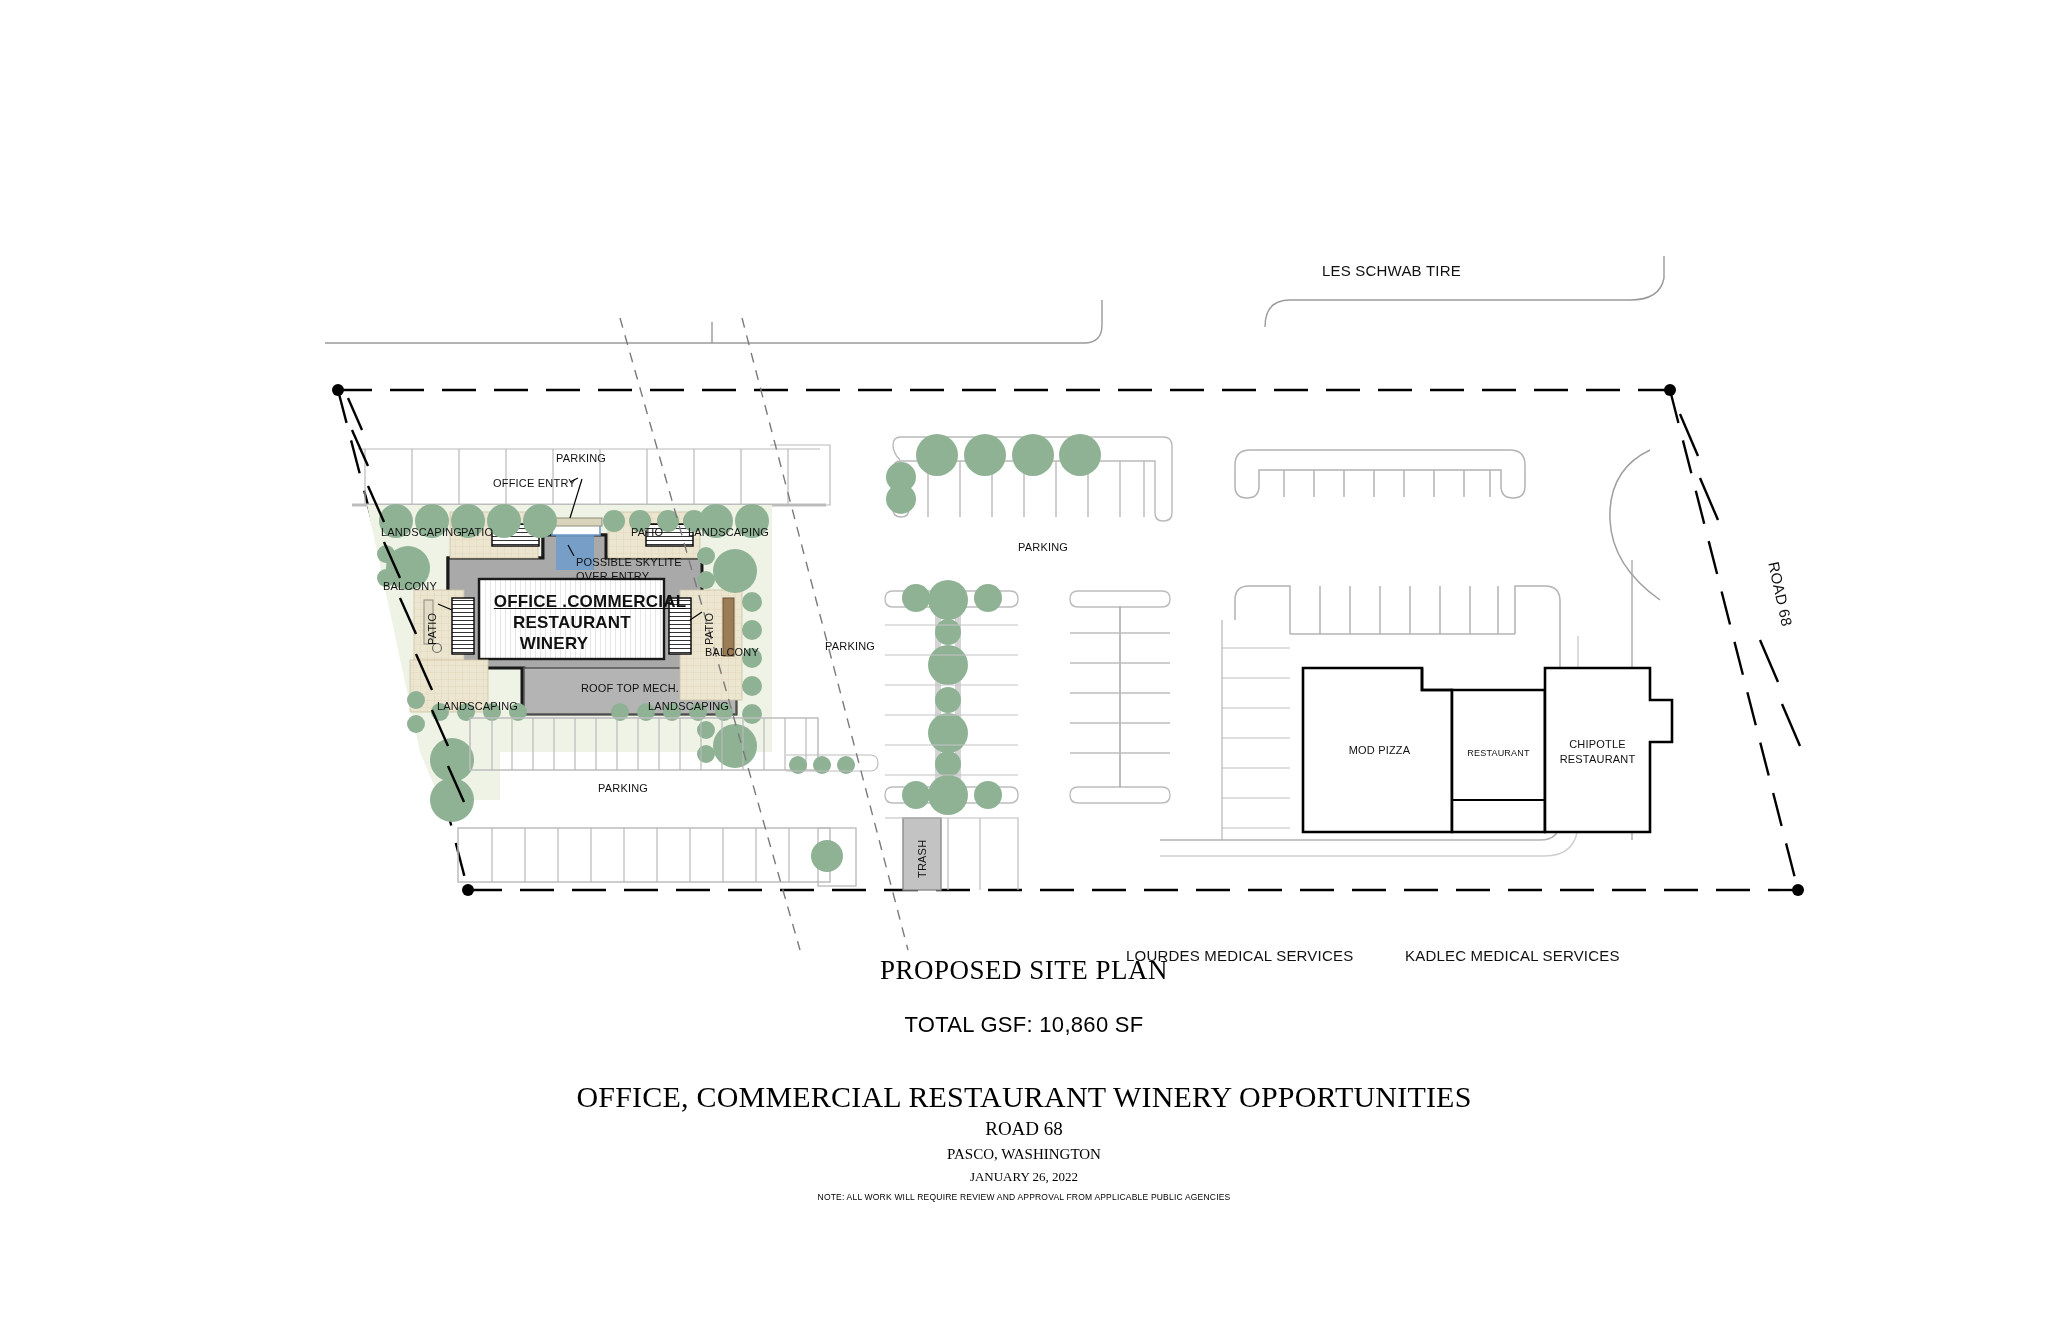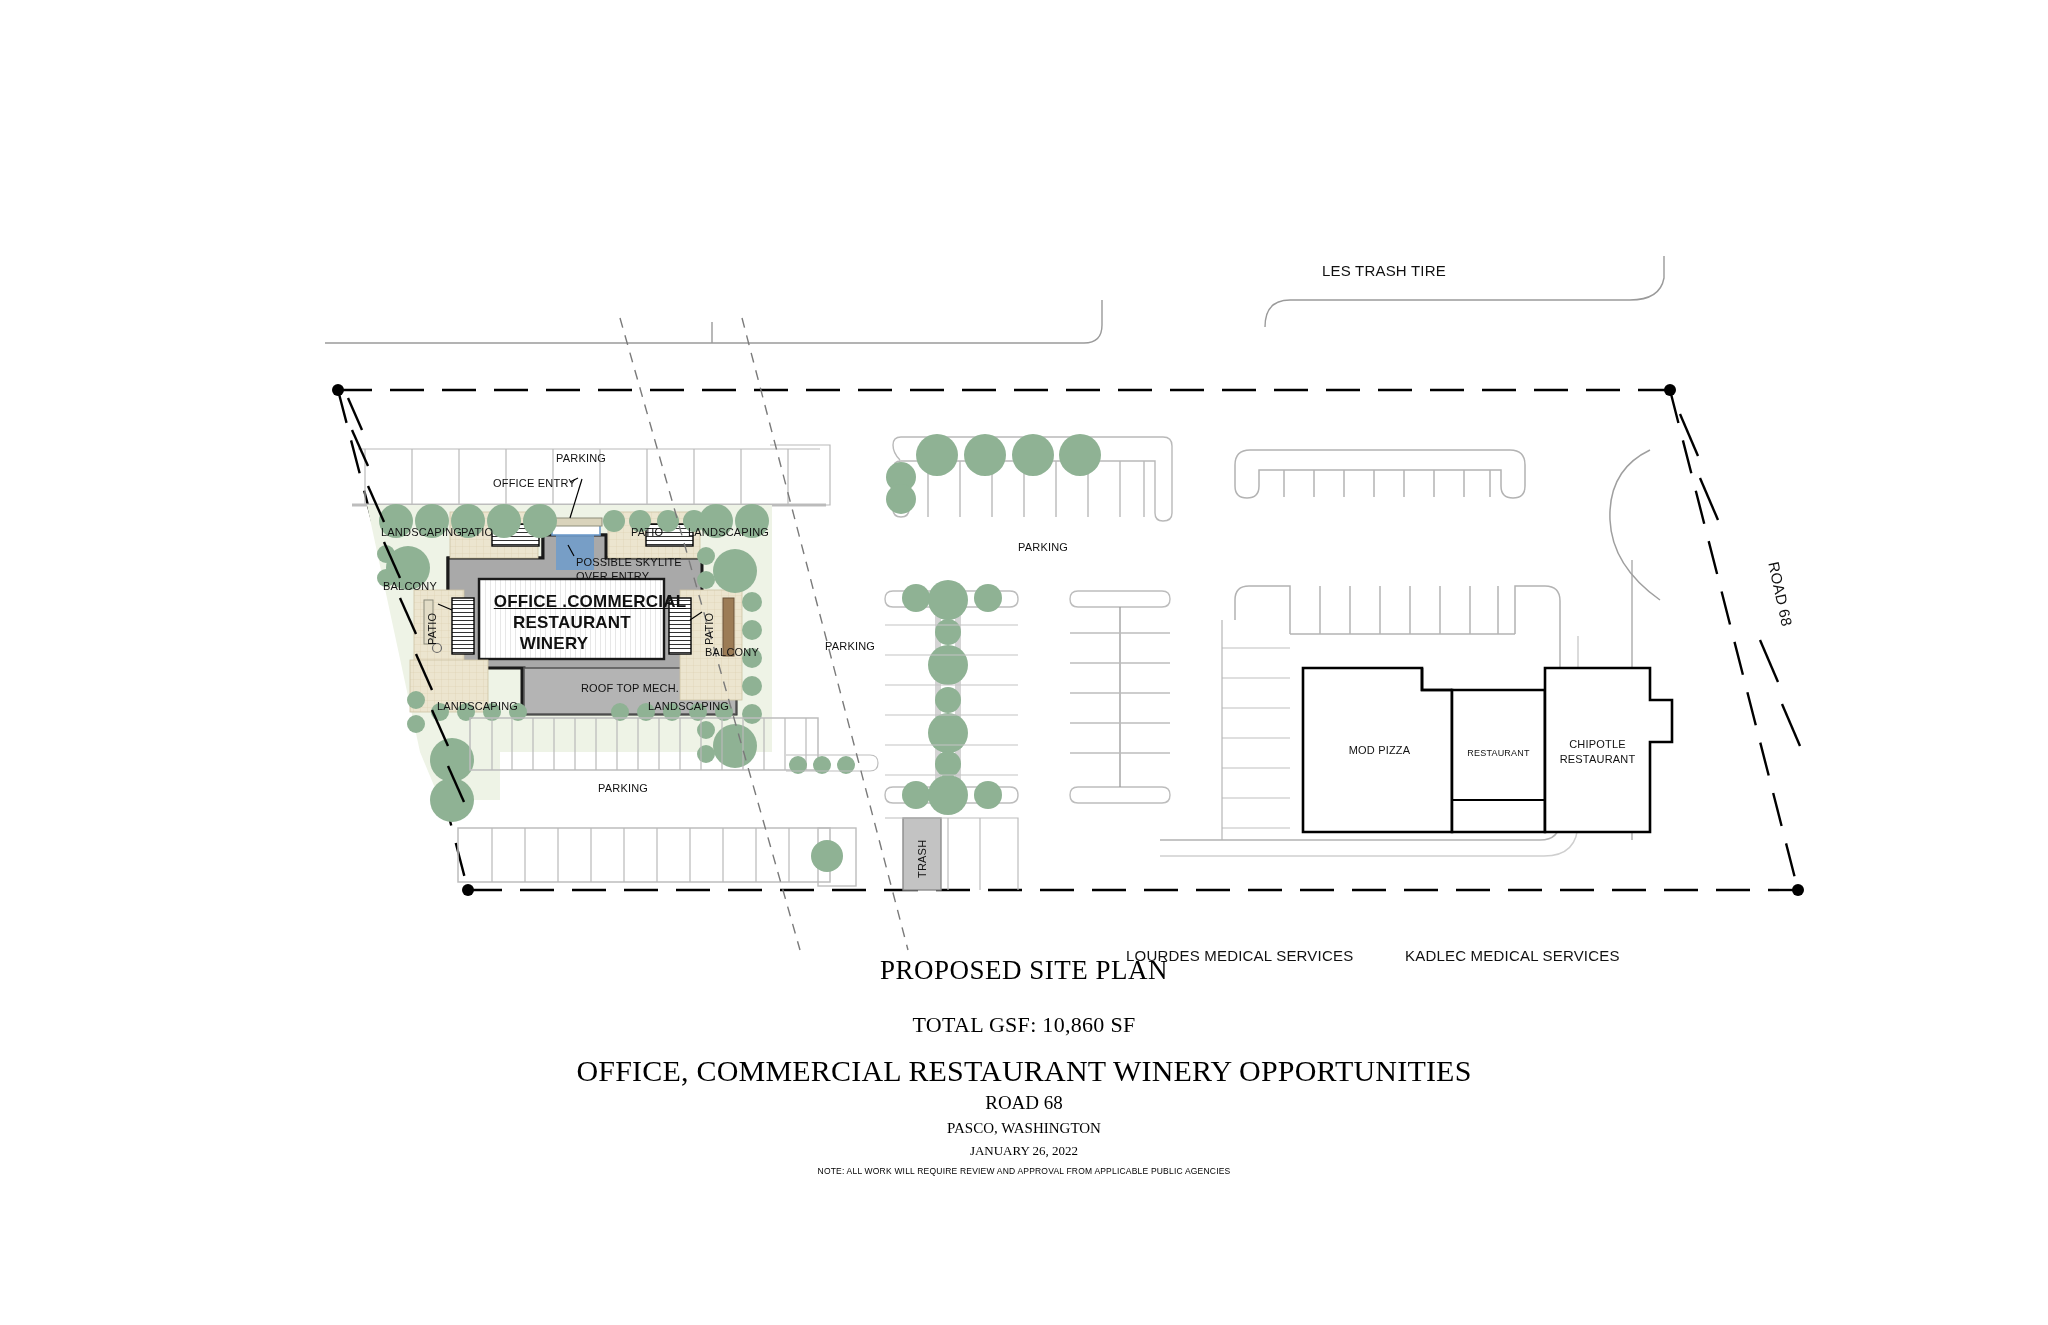--- a/index.html
+++ b/index.html
@@ -43,21 +43,21 @@
   .center { text-align: center; }
 
   #titleblock {
     position: absolute;
     left: 0;
     top: 955px;
     width: 2048px;
     text-align: center;
   }
   #titleblock .t1 { font-family:"Liberation Serif", serif; font-size: 27px; letter-spacing: 0.5px; margin-bottom: 26px;}
-  #titleblock .t2 { font-family:Liberation Serif, serif; font-size: 22px; letter-spacing: 0.3px; margin-bottom: 16px;}
+  #titleblock .t2 { font-family:Liberation Sans, sans-serif; font-size: 22px; letter-spacing: 0.3px; margin-bottom: 42px;}
   #titleblock .t3 { font-family:"Liberation Serif", serif; font-size: 30px; letter-spacing: 0.2px; margin-bottom: 4px;}
   #titleblock .t4 { font-family:"Liberation Serif", serif; font-size: 19px; margin-bottom: 6px;}
   #titleblock .t5 { font-family:"Liberation Serif", serif; font-size: 15px; margin-bottom: 6px;}
   #titleblock .t6 { font-family:"Liberation Serif", serif; font-size: 13px; margin-bottom: 7px;}
   #titleblock .t7 { font-family:"Liberation Sans", sans-serif; font-size: 8.5px; letter-spacing: 0.2px;}
 </style>
 </head>
 <body>
 
 <div id="sheet">
@@ -498,21 +498,21 @@
   <div class="lbl lbl-small" style="left:648px; top:700px;">LANDSCAPING</div>
 
   <div class="lbl lbl-bld center" style="left:479px; top:592px; width:222px;text-decoration:underline;">OFFICE .COMMERCIAL</div>
   <div class="lbl lbl-bld center" style="left:479px; top:613px; width:186px;">RESTAURANT</div>
   <div class="lbl lbl-bld center" style="left:479px; top:634px; width:150px;">WINERY</div>
 
   <div class="lbl lbl-small center" style="left:524px; top:682px; width:212px;">ROOF TOP MECH.</div>
 
   <div class="lbl lbl-small rot90" style="left:916px; top:878px;">TRASH</div>
 
-  <div class="lbl lbl-med" style="left:1322px; top:262px;">LES TRASH TIRE</div>
+  <div class="lbl lbl-med" style="left:1322px; top:262px;">LES SCHWAB TIRE</div>
 
   <div class="lbl lbl-med rotroad" style="left:1782px; top:560px;">ROAD 68</div>
 
   <div class="lbl lbl-small center" style="left:1303px; top:744px; width:153px;">MOD PIZZA</div>
   <div class="lbl lbl-tiny center" style="left:1452px; top:748px; width:93px;">RESTAURANT</div>
   <div class="lbl lbl-small center" style="left:1545px; top:738px; width:105px;">CHIPOTLE</div>
   <div class="lbl lbl-small center" style="left:1545px; top:753px; width:105px;">RESTAURANT</div>
 
   <div class="lbl lbl-med" style="left:1090px; top:947px;margin-left:36px;">LOURDES  MEDICAL SERVICES</div>
   <div class="lbl lbl-med" style="left:1405px; top:947px;">KADLEC MEDICAL SERVICES</div>

